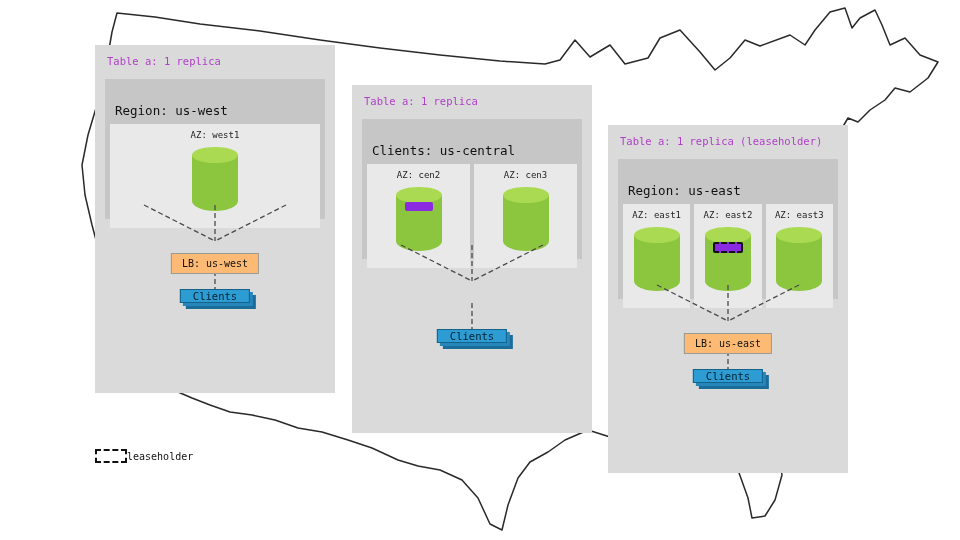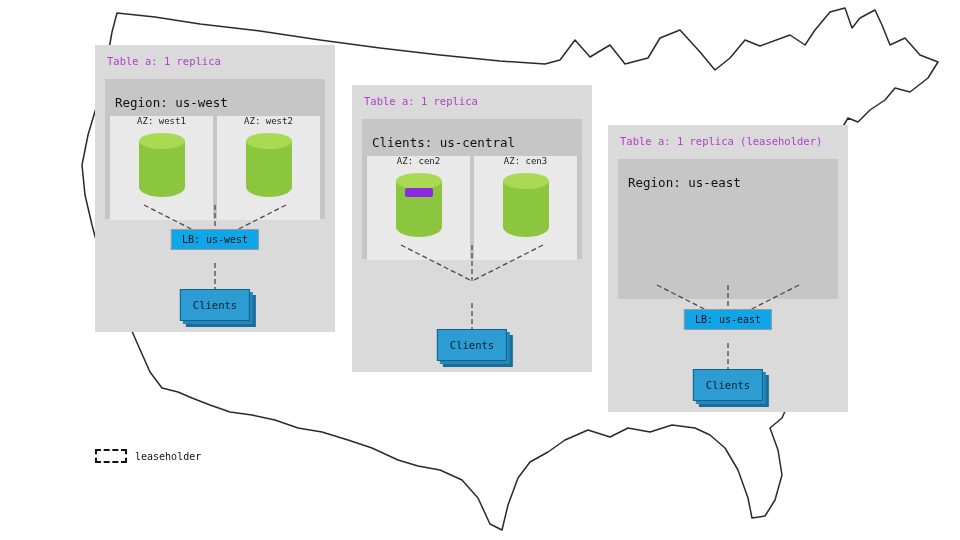--- a/index.html
+++ b/index.html
@@ -5,66 +5,66 @@
   html,body{margin:0;padding:0;}
   body{
     width:960px;height:540px;position:relative;overflow:hidden;
     background:#ffffff;
     font-family:"DejaVu Sans Mono","Liberation Mono",monospace;
   }
   
   .map-layer{position:absolute;left:0;top:0;width:960px;height:540px;z-index:0;}
   
   .panel{
-    position:absolute;width:240px;height:287px;background:#dadada;z-index:2;
+    position:absolute;width:240px;height:348px;background:#dadada;z-index:2;
   }
   .panel-west{left:95px;top:45px;}
   .panel-central{left:352px;top:85px;}
   .panel-east{left:608px;top:125px;}
   .panel-title{
     position:absolute;left:12px;top:10px;font-size:10.5px;color:#b03fc9;white-space:nowrap;
   }
   .region{
     position:absolute;left:10px;right:10px;top:34px;height:140px;background:#c6c6c6;
   }
   .region-title{
-    padding:16px 10px 6px;font-size:12.5px;color:#111;white-space:nowrap;
+    padding:24px 10px 6px;font-size:12.5px;color:#111;white-space:nowrap;
   }
   .az-row{display:flex;gap:4px;padding:0 5px;}
   .az{
     flex:1;background:#e9e9e9;height:104px;text-align:center;
   }
-  .az-label{display:block;font-size:9px;color:#222;white-space:nowrap;}
+  .az-label{display:block;font-size:9px;color:#222;margin-top:6px;white-space:nowrap;}
   
   .cyl{position:relative;width:46px;height:72px;margin:7px auto 0;}
   .cyl-body{position:absolute;top:8px;left:0;width:46px;height:56px;background:#8cc63e;
             border-radius:0 0 23px 23px / 0 0 10px 10px;}
   .cyl-top{position:absolute;top:0;left:0;width:46px;height:16px;background:#a9da51;border-radius:50%;}
   .marker{display:none;position:absolute;left:50%;transform:translateX(-50%);top:15px;
           width:28px;height:9px;border-radius:2px;z-index:3;}
   .marker[data-marker="replica"]{display:block;background:#8a2be2;}
   .marker[data-marker="leaseholder"]{display:block;background:#8a2be2;border:2px dashed #111;
           width:26px;height:7px;}
   
   .connectors{position:absolute;left:0;top:0;width:240px;height:287px;pointer-events:none;}
   .connectors line{stroke:#4a4a4a;stroke-width:1.3;stroke-dasharray:5 3;}
   
   .lb-box{
-    position:absolute;top:184px;left:50%;transform:translateX(-50%);
-    background:#0ea5e9;border:1px solid #9a9a9a;padding:4px 10px;
+    position:absolute;top:208px;left:50%;transform:translateX(-50%);
+    background:#fdba74;border:1px solid #9a9a9a;padding:4px 10px;
     font-size:10px;color:#111;white-space:nowrap;
   }
   .clients-box{
     position:absolute;top:244px;left:50%;transform:translateX(-50%);
-    background:#2d9cd3;border:1px solid #14618a;padding:9px 12px;
+    background:#2d9cd3;border:1px solid #14618a;padding:0 12px;
     font-size:10.5px;color:#06212e;white-space:nowrap;
     box-shadow:3px 3px 0 0 #2486ba, 6px 6px 0 0 #1c6c99;
   }
   
-  .legend{position:absolute;left:95px;top:449px;display:flex;align-items:center;gap:8px;z-index:2;}
+  .legend{position:absolute;left:95px;top:449px;display:flex;align-items:center;gap:0;z-index:2;}
   .legend-swatch{width:28px;height:10px;border:2px dashed #111;background:#ffffff;}
   .legend-label{font-size:10px;color:#111;}
 </style>
 </head>
 <body>
 
 <svg class="map-layer" viewBox="0 0 960 540">
   <path fill="none" stroke="#2a2a2a" stroke-width="1.5" stroke-linejoin="round" d="M117,13 L155,17 L200,24 L260,31 L320,40 L380,48 L440,55 L500,61 L545,64
        L560,60 L575,40 L590,57 L610,45 L625,64 L648,58 L660,38 L680,30 L700,52
        L715,70 L730,58 L745,40 L760,46 L790,35 L805,45 L815,30 L830,12 L845,8
@@ -82,28 +82,20 @@
        L88,135 L96,108 L102,82 L108,55 L112,32 Z"></path>
 </svg>
 
 <div class="panel panel-west">
   <div class="panel-title">Table a: 1 replica</div>
   <div class="region">
     <div class="region-title">Region: us-west</div>
     <div class="az-row">
       <div class="az">
         <span class="az-label">AZ: west1</span>
-        <div class="cyl">
-          <div class="cyl-body"></div>
-          <div class="cyl-top"></div>
-
-        </div>
-      </div>
-      <div class="az">
-        <span class="az-label">AZ: west2</span>
         <div class="cyl">
           <div class="cyl-body"></div>
           <div class="cyl-top"></div>
 
         </div>
       </div>
     </div>
   </div>
   <svg class="connectors" viewBox="0 0 240 287">
     <line x1="49" y1="160" x2="120" y2="196"></line>
@@ -144,20 +136,46 @@
     <line x1="191" y1="160" x2="120" y2="196"></line>
     <line x1="120" y1="218" x2="120" y2="244"></line>
   </svg>
   <div class="clients-box">Clients</div>
 </div>
 
 <div class="panel panel-east">
   <div class="panel-title">Table a: 1 replica (leaseholder)</div>
   <div class="region">
     <div class="region-title">Region: us-east</div>
+    <div class="az-row">
+      <div class="az">
+        <span class="az-label">AZ: east1</span>
+        <div class="cyl">
+          <div class="cyl-body"></div>
+          <div class="cyl-top"></div>
+
+        </div>
+      </div>
+      <div class="az">
+        <span class="az-label">AZ: east2</span>
+        <div class="cyl">
+          <div class="cyl-body"></div>
+          <div class="cyl-top"></div>
+          <span class="marker" data-marker="leaseholder"></span>
+        </div>
+      </div>
+      <div class="az">
+        <span class="az-label">AZ: east3</span>
+        <div class="cyl">
+          <div class="cyl-body"></div>
+          <div class="cyl-top"></div>
+
+        </div>
+      </div>
+    </div>
   </div>
   <svg class="connectors" viewBox="0 0 240 287">
     <line x1="49" y1="160" x2="120" y2="196"></line>
     <line x1="120" y1="160" x2="120" y2="196"></line>
     <line x1="191" y1="160" x2="120" y2="196"></line>
     <line x1="120" y1="218" x2="120" y2="244"></line>
   </svg>
   <div class="lb-box">LB: us-east</div>
   <div class="clients-box">Clients</div>
 </div>

